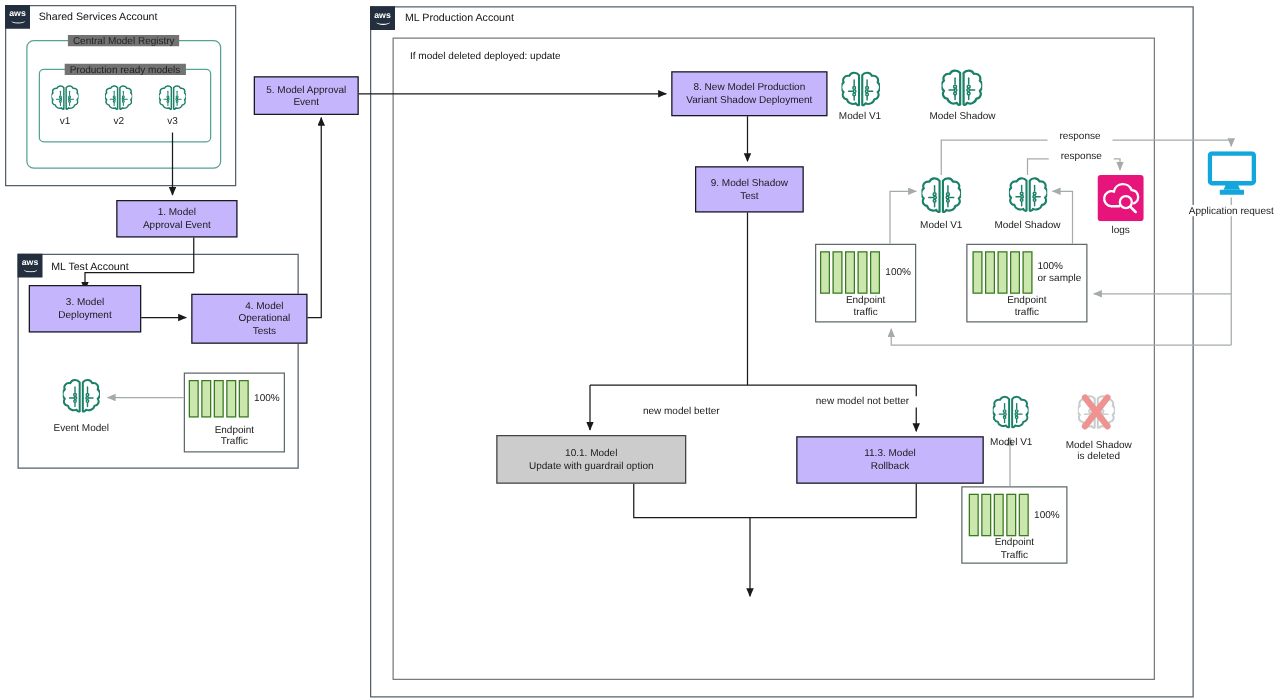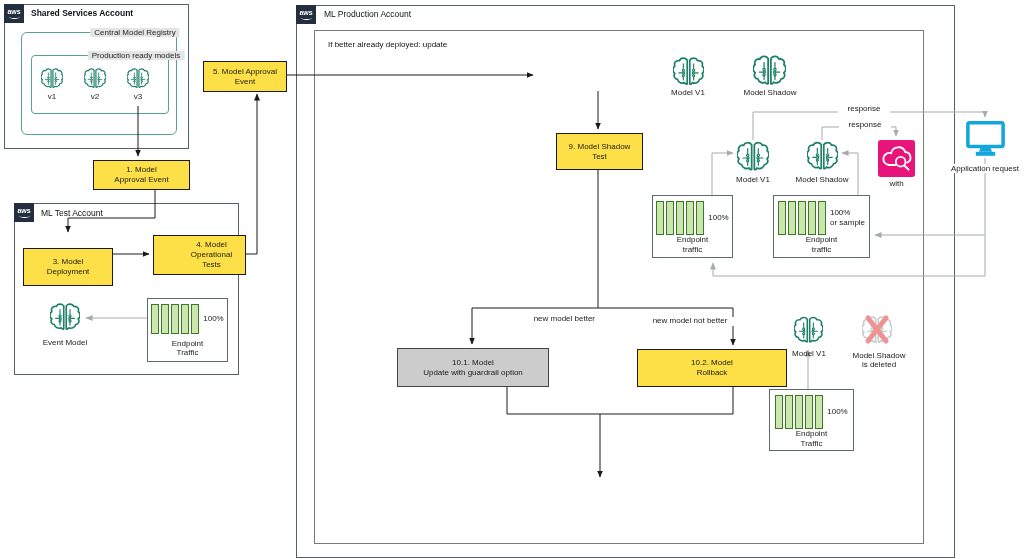--- a/index.html
+++ b/index.html
@@ -9,29 +9,29 @@
   .acct, .tealbox {position:absolute;z-index:1;background:#fff;}
   #wires{position:absolute;left:0;top:0;z-index:2;pointer-events:none;}
   .node{position:absolute;z-index:3;}
   .elabel{position:absolute;z-index:4;font-size:8px;background:#fff;text-align:center;
           line-height:1.1;white-space:pre-line;}
   
   .acct{border:1px solid #55606a;}
   .acct-inner{border:1px solid #7a7a7a;background:#fff;position:absolute;z-index:1;}
   .tealbox{border:1px solid #54a393;border-radius:6px;background:transparent;}
   .tealbox .tlabel{position:absolute;top:-5px;left:50%;transform:translateX(-50%);
-          background:#e5e5e5;padding:0 4px;font-size:8px;white-space:nowrap;color:#222;margin-left:36px;}
+          background:#737373;padding:0 4px;font-size:8px;white-space:nowrap;color:#222;}
   .aws-logo{position:absolute;width:20px;height:19px;background:#232f3e;z-index:3;
           display:flex;flex-direction:column;align-items:center;justify-content:center;}
   .aws-logo .t{color:#fff;font-size:7px;font-weight:bold;line-height:1;}
   .aws-logo .smile{width:11px;height:4px;border-bottom:1px solid #fff;border-radius:0 0 55% 55%;margin-top:-1px;}
   .acct-title{position:absolute;z-index:3;font-size:8.5px;color:#111;white-space:nowrap;}
   .note{position:absolute;z-index:3;font-size:8px;color:#111;white-space:nowrap;}
   
-  .sbox{position:absolute;z-index:3;background:#fde047;border:1px solid #1a1a1a;
+  .sbox{position:absolute;z-index:3;background:#c4b5fd;border:1px solid #1a1a1a;
         display:flex;align-items:center;justify-content:center;text-align:center;
         font-size:8px;line-height:1.25;white-space:pre-line;}
   .sbox.gray{background:#cccccc;border-color:#444;}
   
   .icap{position:absolute;z-index:3;font-size:8px;text-align:center;white-space:pre-line;line-height:1.15;}
   .brain{color:#1b8068;}
   .brain.dead{color:#c7cdcd;}
   
   .ep{position:absolute;z-index:3;background:#fff;border:1px solid #5f6a6a;
       display:flex;flex-direction:column;align-items:center;justify-content:space-between;
@@ -73,21 +73,21 @@
         </g>
       </symbol>
     </defs>
   </svg>
 
   <div class="acct" style="left:4px;top:4px;width:183px;height:143px;"></div>
   <div class="aws-logo" style="left:4px;top:4px;">
       <span class="t">aws</span>
       <span class="smile"></span>
     </div>
-  <div class="acct-title" style="left:31px;top:8px;font-weight:bold;">Shared Services Account</div>
+  <div class="acct-title" style="left:31px;top:8px;">Shared Services Account</div>
 
   <div class="tealbox" style="left:21px;top:32px;width:154px;height:101px;z-index:1;">
     <span class="tlabel">Central Model Registry</span>
   </div>
   <div class="tealbox" style="left:31px;top:55px;width:136px;height:57px;border-radius:4px;z-index:1;">
     <span class="tlabel">Production ready models</span>
   </div>
 
   <svg class="node brain" style="left:41px;top:66px;" width="22" height="24">
       <use href="#brain"></use>
@@ -107,21 +107,21 @@
   <div class="sbox" style="left:203px;top:61px;width:82px;height:29px;">5. Model Approval
 Event</div>
 
   <div class="acct" style="left:14px;top:203px;width:223px;height:170px;"></div>
   <div class="aws-logo" style="left:14px;top:203px;">
       <span class="t">aws</span>
       <span class="smile"></span>
     </div>
   <div class="acct-title" style="left:41px;top:208px;">ML Test Account</div>
 
-  <div class="sbox" style="left:23px;top:248px;width:88px;height:36px;">3. Model
+  <div class="sbox" style="left:23px;top:228px;width:88px;height:36px;">3. Model
 Deployment</div>
   <div class="sbox" style="left:153px;top:235px;width:67px;height:38px;padding-left:24px;">4. Model
 Operational
 Tests</div>
 
   <svg class="node brain" style="left:50px;top:300px;" width="30" height="33">
       <use href="#brain"></use>
     </svg>
   <div class="icap" style="left:25px;top:338px;width:80px;">Event Model</div>
 
@@ -141,22 +141,24 @@
   </div>
 
   <div class="acct" style="left:296px;top:5px;width:657px;height:551px;"></div>
   <div class="aws-logo" style="left:296px;top:5px;">
       <span class="t">aws</span>
       <span class="smile"></span>
     </div>
   <div class="acct-title" style="left:324px;top:9px;">ML Production Account</div>
 
   <div class="acct-inner" style="left:314px;top:30px;width:608px;height:512px;"></div>
-  <div class="note" style="left:328px;top:40px;">If better already deployed: update</div>
-
+  <div class="note" style="left:328px;top:40px;">If model deleted deployed: update</div>
+
+  <div class="sbox" style="left:537px;top:57px;width:123px;height:34px;">8. New Model Production
+Variant Shadow Deployment</div>
   <div class="sbox" style="left:556px;top:133px;width:85px;height:35px;">9. Model Shadow
 Test</div>
 
   <svg class="node brain" style="left:673px;top:56px;" width="31" height="30">
       <use href="#brain"></use>
     </svg>
   <div class="icap" style="left:648px;top:88px;width:80px;">Model V1</div>
   <svg class="node brain" style="left:753px;top:55px;" width="33" height="30">
       <use href="#brain"></use>
     </svg>
@@ -173,21 +175,21 @@
 
   <div class="logs-wrap" style="left:878px;top:140px;">
     <svg width="37" height="37" viewBox="0 0 40 40">
       <rect x="0" y="0" width="40" height="40" rx="3" fill="#e7157b"></rect>
       <path d="M12 27 a6.5 6.5 0 1 1 2.2-12.7 A8 8 0 0 1 29.5 13 a6 6 0 0 1 2 11.5" fill="none" stroke="#fff" stroke-width="2" stroke-linecap="round"></path>
       <path d="M12 27 h7" stroke="#fff" stroke-width="2" stroke-linecap="round"></path>
       <circle cx="24.5" cy="23.5" r="5.2" fill="none" stroke="#fff" stroke-width="2"></circle>
       <path d="M28.5 27.5 L33 32" stroke="#fff" stroke-width="2.2" stroke-linecap="round"></path>
     </svg>
   </div>
-  <div class="icap" style="left:878px;top:179px;width:37px;">with</div>
+  <div class="icap" style="left:878px;top:179px;width:37px;">logs</div>
 
   <div class="ep" style="left:652px;top:195px;width:81px;height:63px;">
     <div class="ep-row">
       <div class="ep-bars">
         <div class="bar"></div>
           <div class="bar"></div>
           <div class="bar"></div>
           <div class="bar"></div>
           <div class="bar"></div>
       </div>
@@ -208,21 +210,21 @@
       </div>
       <div class="ep-val">100%
 or sample</div>
     </div>
     <div class="ep-label">Endpoint
 traffic</div>
   </div>
 
   <div class="sbox gray" style="left:397px;top:348px;width:150px;height:37px;">10.1. Model
 Update with guardrail option</div>
-  <div class="sbox" style="left:637px;top:349px;width:148px;height:36px;">10.2. Model
+  <div class="sbox" style="left:637px;top:349px;width:148px;height:36px;">11.3. Model
 Rollback</div>
 
   <svg class="node brain" style="left:794px;top:314px;" width="29" height="31">
       <use href="#brain"></use>
     </svg>
   <div class="icap" style="left:769px;top:349px;width:80px;">Model V1</div>
 
   <svg class="node brain dead" style="left:862px;top:314px;" width="30" height="31">
     <use href="#brain"></use>
     <g stroke="#ef9292" stroke-width="5" stroke-linecap="round">
@@ -289,16 +291,16 @@
       <polyline points="822,140 822,127 896,127 896,136" marker-end="url(#ag)"></polyline>
       <polyline points="985,158 985,276"></polyline>
       <polyline points="985,235 875,235" marker-end="url(#ag)"></polyline>
       <polyline points="985,276 713,276 713,263" marker-end="url(#ag)"></polyline>
       <polyline points="808,389 808,350" marker-end="url(#ag)"></polyline>
     </g>
   </svg>
 
   <div class="elabel" style="left:838px;top:105px;width:52px;">response</div>
   <div class="elabel" style="left:839px;top:121px;width:52px;">response</div>
-  <div class="elabel" style="left:495px;top:315px;width:100px;text-align:right;">new model better</div>
+  <div class="elabel" style="left:495px;top:325px;width:100px;">new model better</div>
   <div class="elabel" style="left:640px;top:317px;width:100px;">new model not better</div>
 
 </div>
 
 </body></html>

